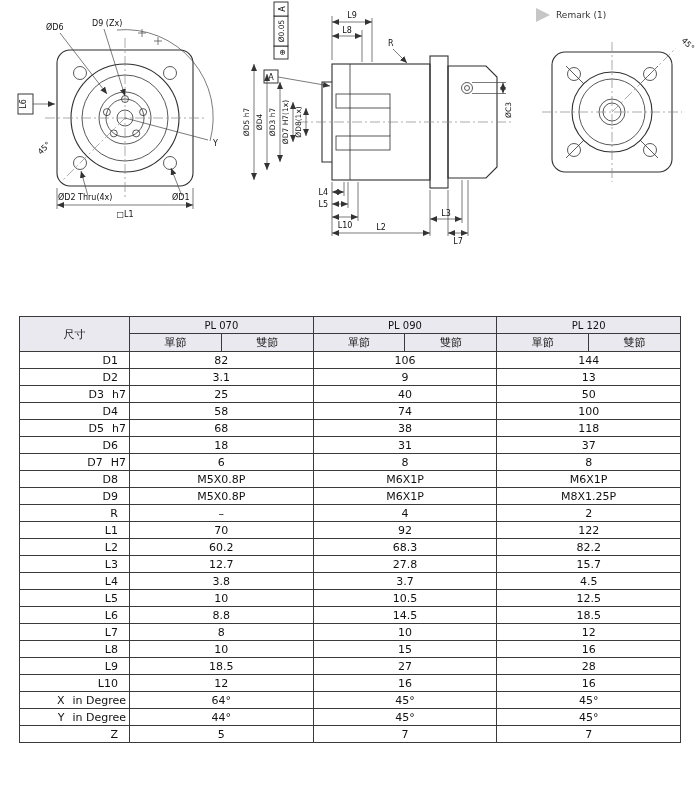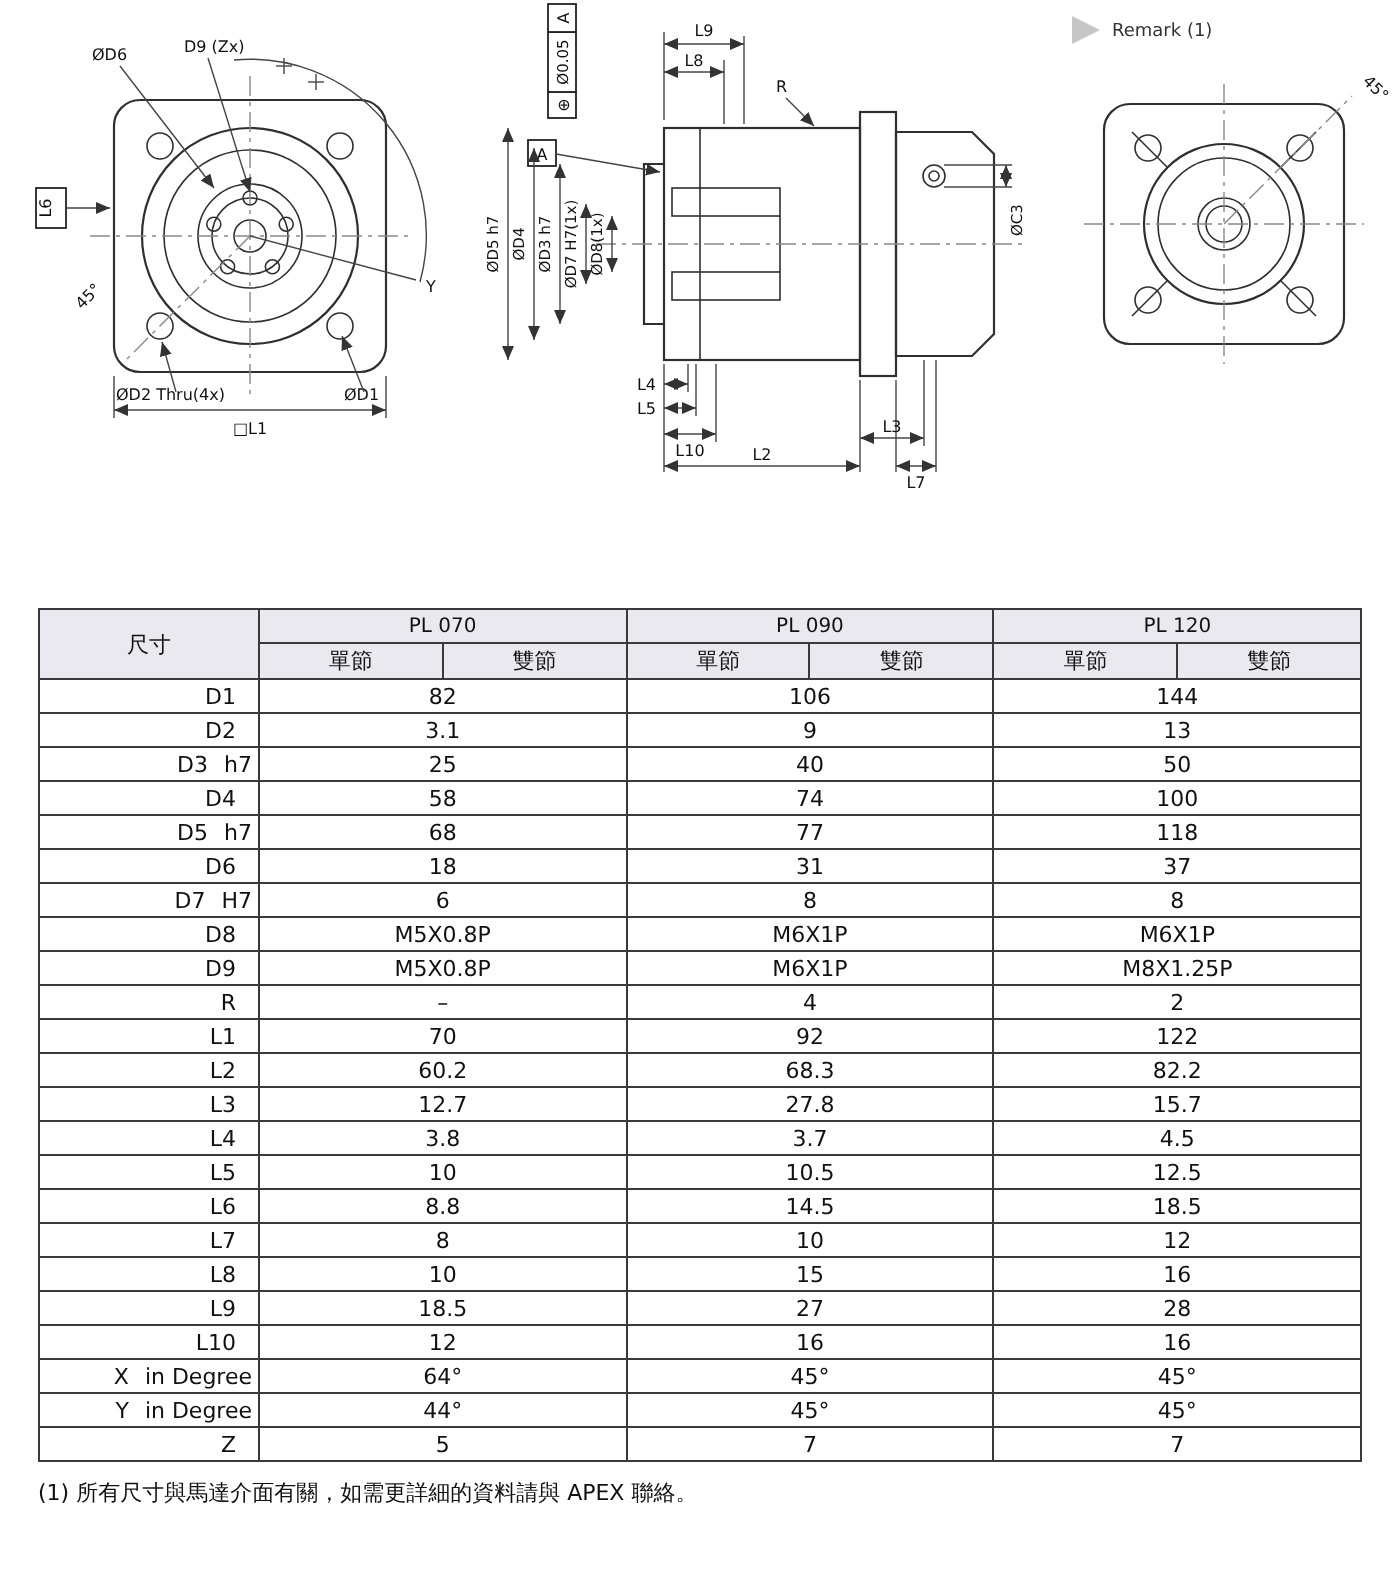--- a/index.html
+++ b/index.html
@@ -11,21 +11,21 @@
   svg text { font-family: "DejaVu Sans", sans-serif; fill: #111; }
   .t8 { font-size: 8px; }
   .t7 { font-size: 7.5px; }
   .t9 { font-size: 9px; fill: #333; }
   .ln  { stroke: #2f2f2f; stroke-width: 1.1; fill: none; }
   .ln2 { stroke: #2f2f2f; stroke-width: 0.8; fill: none; }
   .dim { stroke: #444; stroke-width: 0.7; fill: none; }
   .cl  { stroke: #888; stroke-width: 0.7; fill: none; stroke-dasharray: 10 3 2 3; }
   .fcf rect, .datum rect { stroke:#222; stroke-width:0.9; fill:#fff; }
 
-  table.spec { border-collapse: collapse; width: 662px; margin: 4px auto 0;
+  table.spec { border-collapse: collapse; width: 662px; margin: 16px auto 0;
                table-layout: fixed; font-size: 11px; }
   .spec th, .spec td { border: 1px solid #3a3a3a; padding: 1px 3px; height: 17px; }
   .spec thead th { background: #eae9ef; font-weight: normal; }
   .spec thead th.group { font-weight: normal; font-size: 10px; }
   .spec td.val { text-align: center; }
   .spec td.rowlabel { text-align: right; }
   .rowlabel .lbl { display: inline-block; min-width: 30px; padding-left: 8px; }
   .rowlabel .tol { padding-left: 8px; }
   col.c-label { width: 110px; }
   .footnote { width: 662px; margin: 8px auto 0; font-size: 11px; color: #111; }
@@ -257,21 +257,21 @@
         </tr>
         <tr>
           <td class="rowlabel"><span class="lbl">D4</span><span class="tol"></span></td>
           <td colspan="2" class="val">58</td>
           <td colspan="2" class="val">74</td>
           <td colspan="2" class="val">100</td>
         </tr>
         <tr>
           <td class="rowlabel"><span class="lbl">D5</span><span class="tol">h7</span></td>
           <td colspan="2" class="val">68</td>
-          <td colspan="2" class="val">77</td>
+          <td colspan="2" class="val">38</td>
           <td colspan="2" class="val">118</td>
         </tr>
         <tr>
           <td class="rowlabel"><span class="lbl">D6</span><span class="tol"></span></td>
           <td colspan="2" class="val">18</td>
           <td colspan="2" class="val">31</td>
           <td colspan="2" class="val">37</td>
         </tr>
         <tr>
           <td class="rowlabel"><span class="lbl">D7</span><span class="tol">H7</span></td>
@@ -371,15 +371,14 @@
         </tr>
         <tr>
           <td class="rowlabel"><span class="lbl">Z</span><span class="tol"></span></td>
           <td colspan="2" class="val">5</td>
           <td colspan="2" class="val">7</td>
           <td colspan="2" class="val">7</td>
         </tr>
       </tbody>
   </table>
 
-  <div class="footnote">(1) 所有尺寸與馬達介面有關，如需更詳細的資料請與 APEX 聯絡。</div>
 
 </div>
 
 </body></html>

